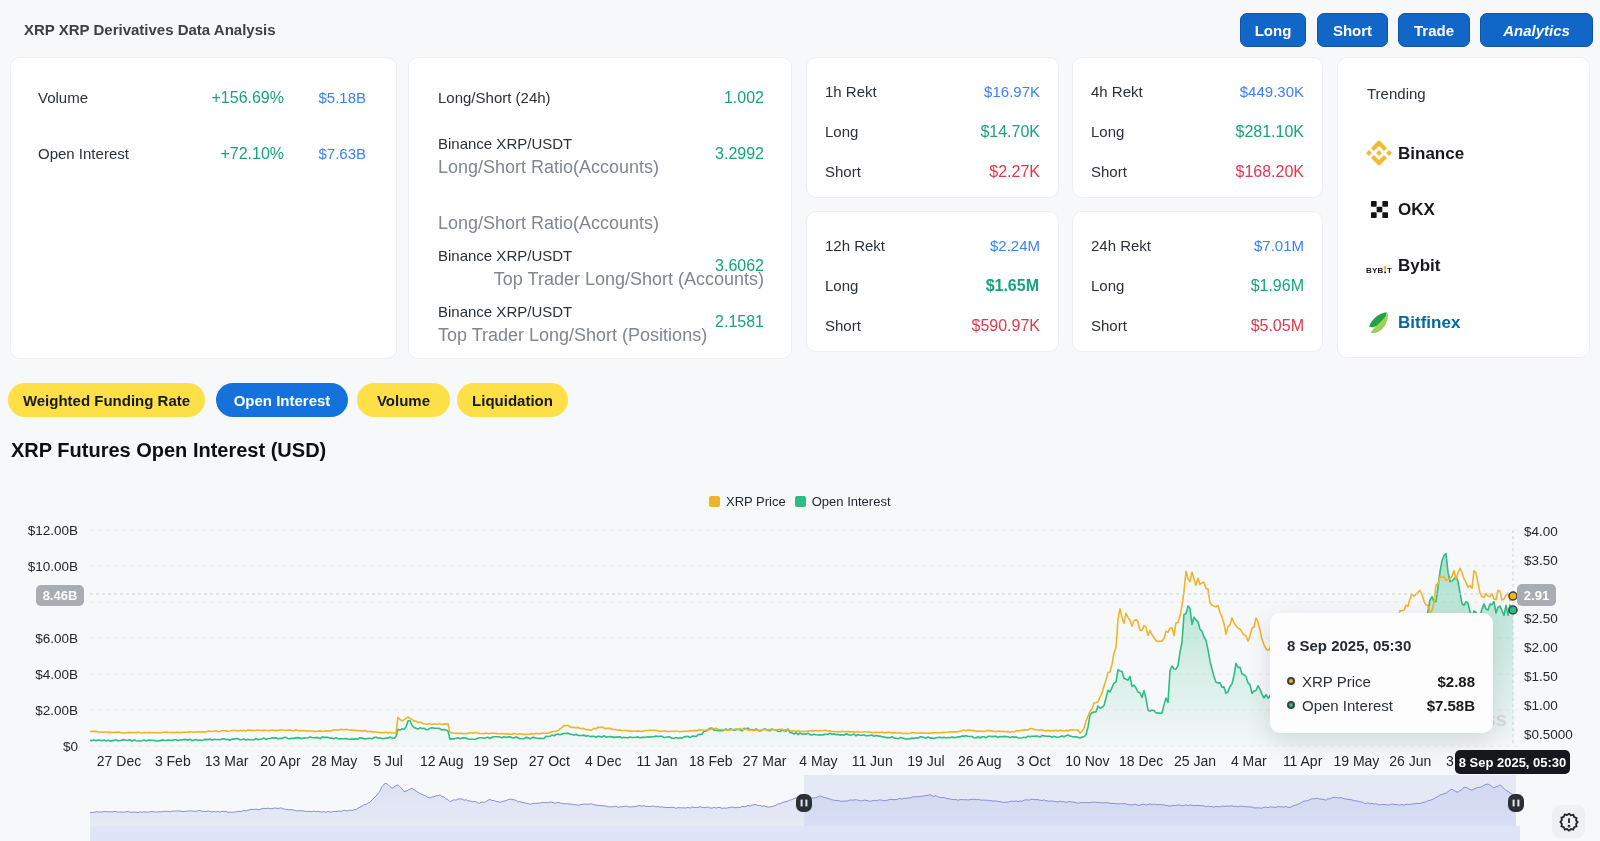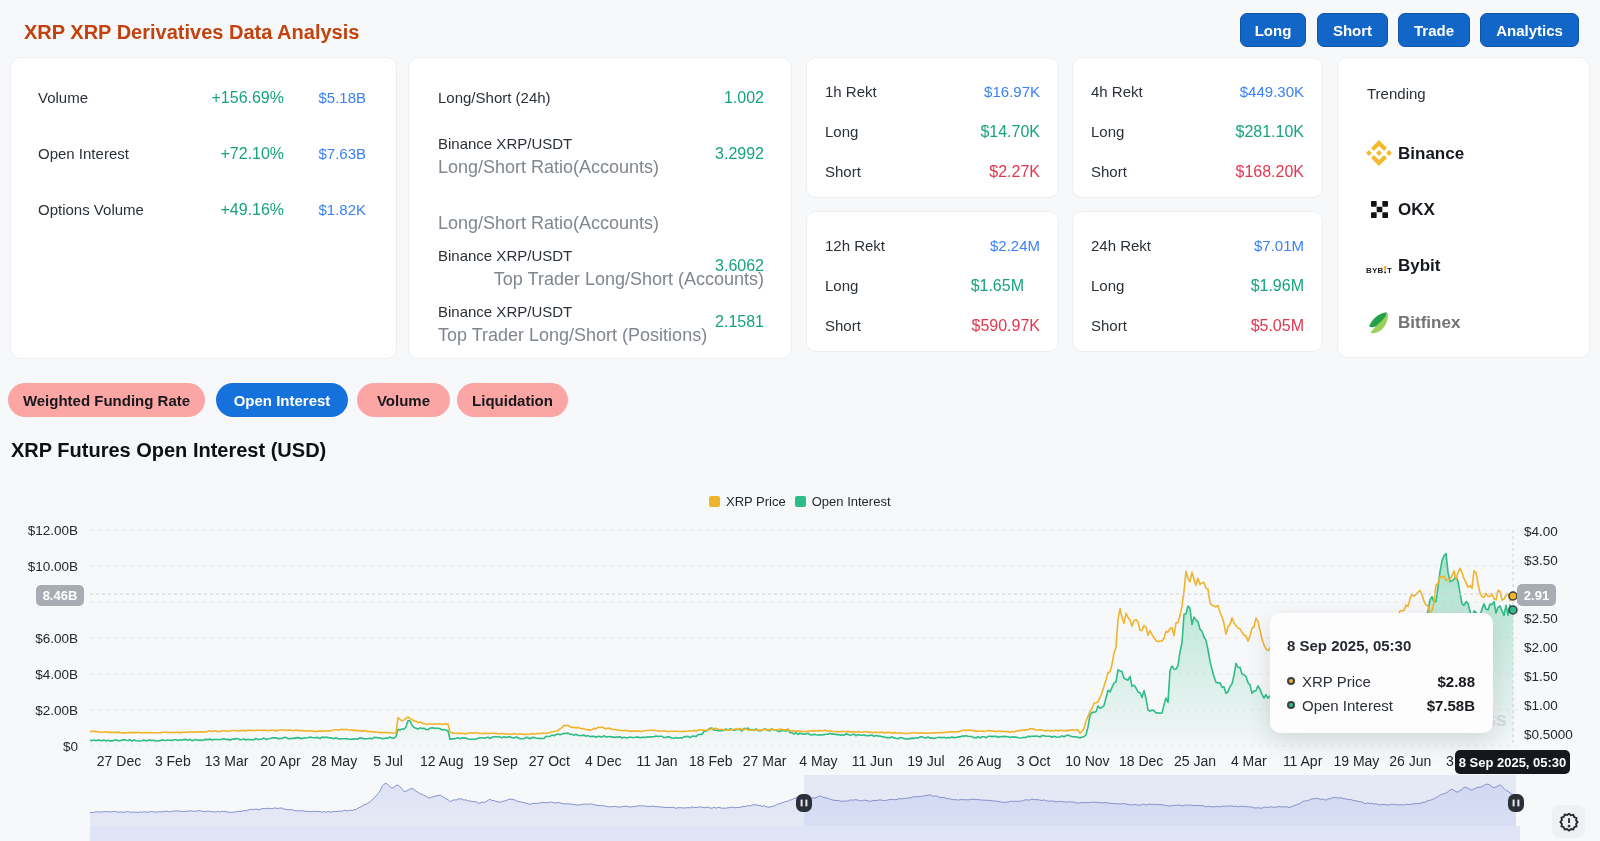--- a/index.html
+++ b/index.html
@@ -6,57 +6,56 @@
   html,body { width:1600px; height:841px; background:#f7f8fa; font-family:"Liberation Sans",sans-serif; overflow:hidden; }
   .abs { position:absolute; }
   .card { position:absolute; background:#fff; border:1px solid #eceef1; border-radius:10px; }
   .lbl { color:#2b3139; font-size:15px; }
   .val { color:#3b82f6; font-size:15px; font-weight:500; }
   .grn { color:#17a37f; }
   .red { color:#e2374f; }
   .sub { color:#80868f; font-size:18px; }
   .row2 { position:absolute; left:29px; right:26px; }
   .btn { position:absolute; top:13px; height:34px; background:#1166c8; border:1.5px solid #0d55a9; border-radius:7px; color:#fff; font-size:15px; font-weight:700; display:flex; align-items:center; justify-content:center; }
-  .pill { position:absolute; top:383px; height:34px; border-radius:17px; background:#fca5a5; color:#16181c; font-size:15px; font-weight:700; display:flex; align-items:center; justify-content:center; }
+  .pill { position:absolute; top:383px; height:34px; border-radius:17px; background:#fde047; color:#16181c; font-size:15px; font-weight:700; display:flex; align-items:center; justify-content:center; }
 </style>
 </head>
 <body>
 <div class="abs" style="left:0;top:0;width:1600px;height:841px;">
 
-  <div class="abs" style="left:24px;top:21px;font-size:20px;font-weight:700;color:#c2410c;">XRP XRP Derivatives Data Analysis</div>
+  <div class="abs" style="left:24px;top:21px;font-size:15px;font-weight:700;color:#404040;">XRP XRP Derivatives Data Analysis</div>
   <div class="btn" style="left:1240px;width:66px;">Long</div>
   <div class="btn" style="left:1317px;width:71px;">Short</div>
   <div class="btn" style="left:1398px;width:72px;">Trade</div>
-  <div class="btn" style="left:1480px;width:99px;">Analytics</div>
+  <div class="btn" style="left:1480px;width:113px;font-style:italic;">Analytics</div>
 
   <div class="card" style="left:10px;top:57px;width:387px;height:302px;">
     <div class="row2" style="left:27px;right:30px;top:31px;"><span class="lbl">Volume</span><span class="grn abs" style="right:82px;">+156.69%</span><span class="val abs" style="right:0;">$5.18B</span></div>
     <div class="row2" style="left:27px;right:30px;top:87px;"><span class="lbl">Open Interest</span><span class="grn abs" style="right:82px;">+72.10%</span><span class="val abs" style="right:0;">$7.63B</span></div>
-    <div class="row2" style="left:27px;right:30px;top:143px;"><span class="lbl">Options Volume</span><span class="grn abs" style="right:82px;">+49.16%</span><span class="val abs" style="right:0;">$1.82K</span></div>
   </div>
 
   <div class="card" style="left:408px;top:57px;width:384px;height:302px;">
     <div class="row2" style="left:29px;right:27px;top:31px;"><span class="lbl">Long/Short (24h)</span><span class="grn abs" style="right:0;">1.002</span></div>
     <div class="row2" style="left:29px;right:27px;top:77px;"><span class="lbl">Binance XRP/USDT</span><span class="grn abs" style="right:0;top:10px;">3.2992</span></div>
     <div class="row2" style="left:29px;right:27px;top:99px;"><span class="sub">Long/Short Ratio(Accounts)</span></div>
     <div class="row2" style="left:29px;right:27px;top:155px;"><span class="sub">Long/Short Ratio(Accounts)</span></div>
     <div class="row2" style="left:29px;right:27px;top:189px;"><span class="lbl">Binance XRP/USDT</span><span class="grn abs" style="right:0;top:10px;">3.6062</span></div>
     <div class="row2" style="left:29px;right:27px;top:211px;text-align:right;"><span class="sub">Top Trader Long/Short (Accounts)</span></div>
     <div class="row2" style="left:29px;right:27px;top:245px;"><span class="lbl">Binance XRP/USDT</span><span class="grn abs" style="right:0;top:10px;">2.1581</span></div>
     <div class="row2" style="left:29px;right:27px;top:267px;"><span class="sub">Top Trader Long/Short (Positions)</span></div>
   </div>
 
   <div class="card" style="left:806px;top:57px;width:253px;height:141px;">
     <div class="row2" style="left:18px;right:18px;top:25px;"><span class="lbl">1h Rekt</span><span class="val abs" style="right:0;">$16.97K</span></div>
     <div class="row2" style="left:18px;right:18px;top:65px;"><span class="lbl">Long</span><span class="grn abs" style="right:0;font-weight:500;">$14.70K</span></div>
     <div class="row2" style="left:18px;right:18px;top:105px;"><span class="lbl">Short</span><span class="red abs" style="right:0;font-weight:500;">$2.27K</span></div>
   </div>
   <div class="card" style="left:806px;top:211px;width:253px;height:141px;">
     <div class="row2" style="left:18px;right:18px;top:25px;"><span class="lbl">12h Rekt</span><span class="val abs" style="right:0;">$2.24M</span></div>
-    <div class="row2" style="left:18px;right:18px;top:65px;"><span class="lbl">Long</span><span class="grn abs" style="right:16px;font-weight:400;text-align:right;">$1.65M</span></div>
+    <div class="row2" style="left:18px;right:18px;top:65px;"><span class="lbl">Long</span><span class="grn abs" style="right:1px;font-weight:700;text-align:right;">$1.65M</span></div>
     <div class="row2" style="left:18px;right:18px;top:105px;"><span class="lbl">Short</span><span class="red abs" style="right:0;font-weight:500;">$590.97K</span></div>
   </div>
   <div class="card" style="left:1072px;top:57px;width:251px;height:141px;">
     <div class="row2" style="left:18px;right:18px;top:25px;"><span class="lbl">4h Rekt</span><span class="val abs" style="right:0;">$449.30K</span></div>
     <div class="row2" style="left:18px;right:18px;top:65px;"><span class="lbl">Long</span><span class="grn abs" style="right:0;font-weight:500;">$281.10K</span></div>
     <div class="row2" style="left:18px;right:18px;top:105px;"><span class="lbl">Short</span><span class="red abs" style="right:0;font-weight:500;">$168.20K</span></div>
   </div>
   <div class="card" style="left:1072px;top:211px;width:251px;height:141px;">
     <div class="row2" style="left:18px;right:18px;top:25px;"><span class="lbl">24h Rekt</span><span class="val abs" style="right:0;">$7.01M</span></div>
     <div class="row2" style="left:18px;right:18px;top:65px;"><span class="lbl">Long</span><span class="grn abs" style="right:0;font-weight:500;">$1.96M</span></div>
@@ -89,21 +88,21 @@
 <text x="0" y="18" font-family="Liberation Sans,sans-serif" font-size="16" font-weight="800" fill="#17181e" letter-spacing="0.5">BYB</text>
 <rect x="36.5" y="4" width="3.4" height="9" fill="#f7a600"></rect>
 <rect x="36.5" y="15" width="3.4" height="3.4" fill="#17181e"></rect>
 <text x="42" y="18" font-family="Liberation Sans,sans-serif" font-size="16" font-weight="800" fill="#17181e">T</text>
 </svg></div>
     <div class="abs" style="left:60px;top:198px;font-size:17px;font-weight:700;color:#15181e;">Bybit</div>
     <div class="abs" style="left:27px;top:250px;width:27px;height:27px;"><svg width="27" height="28" viewBox="0 0 32 33">
 <path d="M25.8 4.9 C16.5 6.2 8.6 12.2 4.9 21.8 C5.5 22.5 7.7 22.9 10.4 22.3 C14.8 21.4 19.3 18.6 22.2 14.6 C24.5 11.4 25.7 7.6 25.8 4.9 Z" fill="#23a149"></path>
 <path d="M27.3 5.6 C27.6 13.2 25.2 20.8 19.6 25.6 C15.3 29.2 9.8 30.3 6.8 29.5 C7.8 27.3 10.7 23.6 14.8 19.9 C19.2 15.9 24 11 27.3 5.6 Z" fill="#9cd05a"></path>
 </svg></div>
-    <div class="abs" style="left:60px;top:255px;font-size:17px;font-weight:700;color:#737373;">Bitfinex</div>
+    <div class="abs" style="left:60px;top:255px;font-size:17px;font-weight:700;color:#0369a1;">Bitfinex</div>
   </div>
 
   <div class="pill" style="left:8px;width:197px;">Weighted Funding Rate</div>
   <div class="pill" style="left:216px;width:132px;background:#1571db;color:#fff;">Open Interest</div>
   <div class="pill" style="left:357px;width:93px;">Volume</div>
   <div class="pill" style="left:457px;width:111px;">Liquidation</div>
 
   <div class="abs" style="left:11px;top:439px;font-size:20px;font-weight:700;color:#0d0f12;">XRP Futures Open Interest (USD)</div>
 
   <div class="abs" style="left:709px;top:494px;display:flex;align-items:center;font-size:13px;color:#1c252c;">

